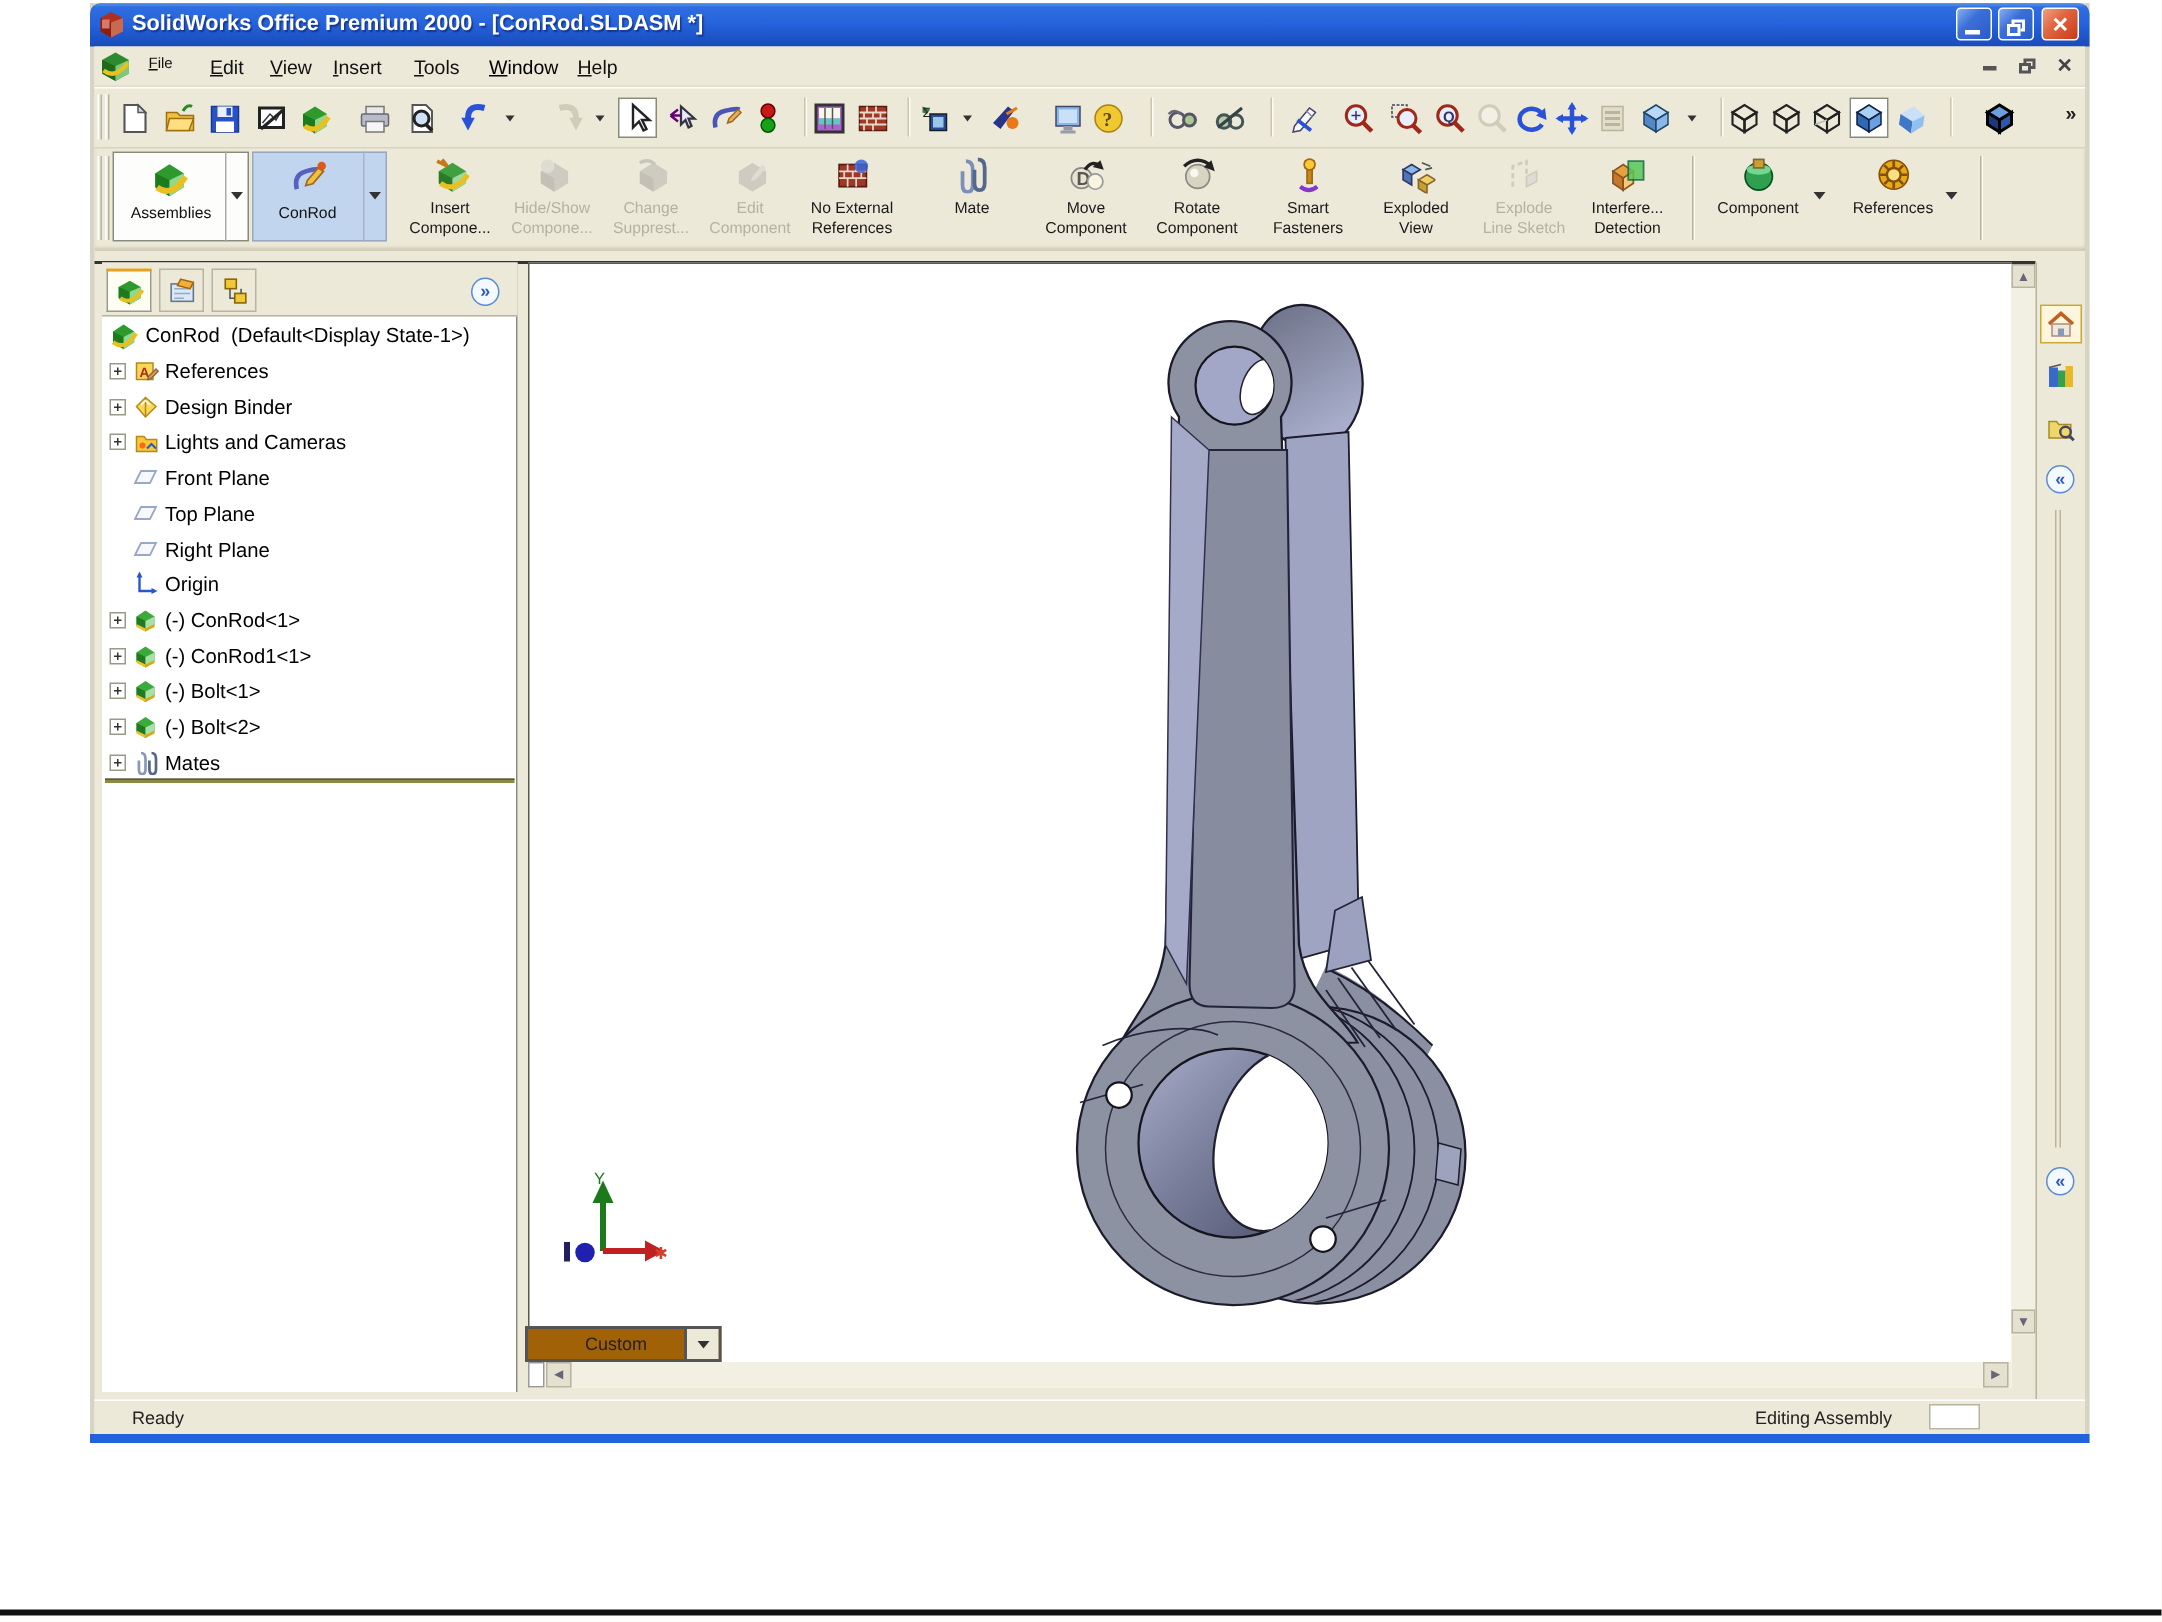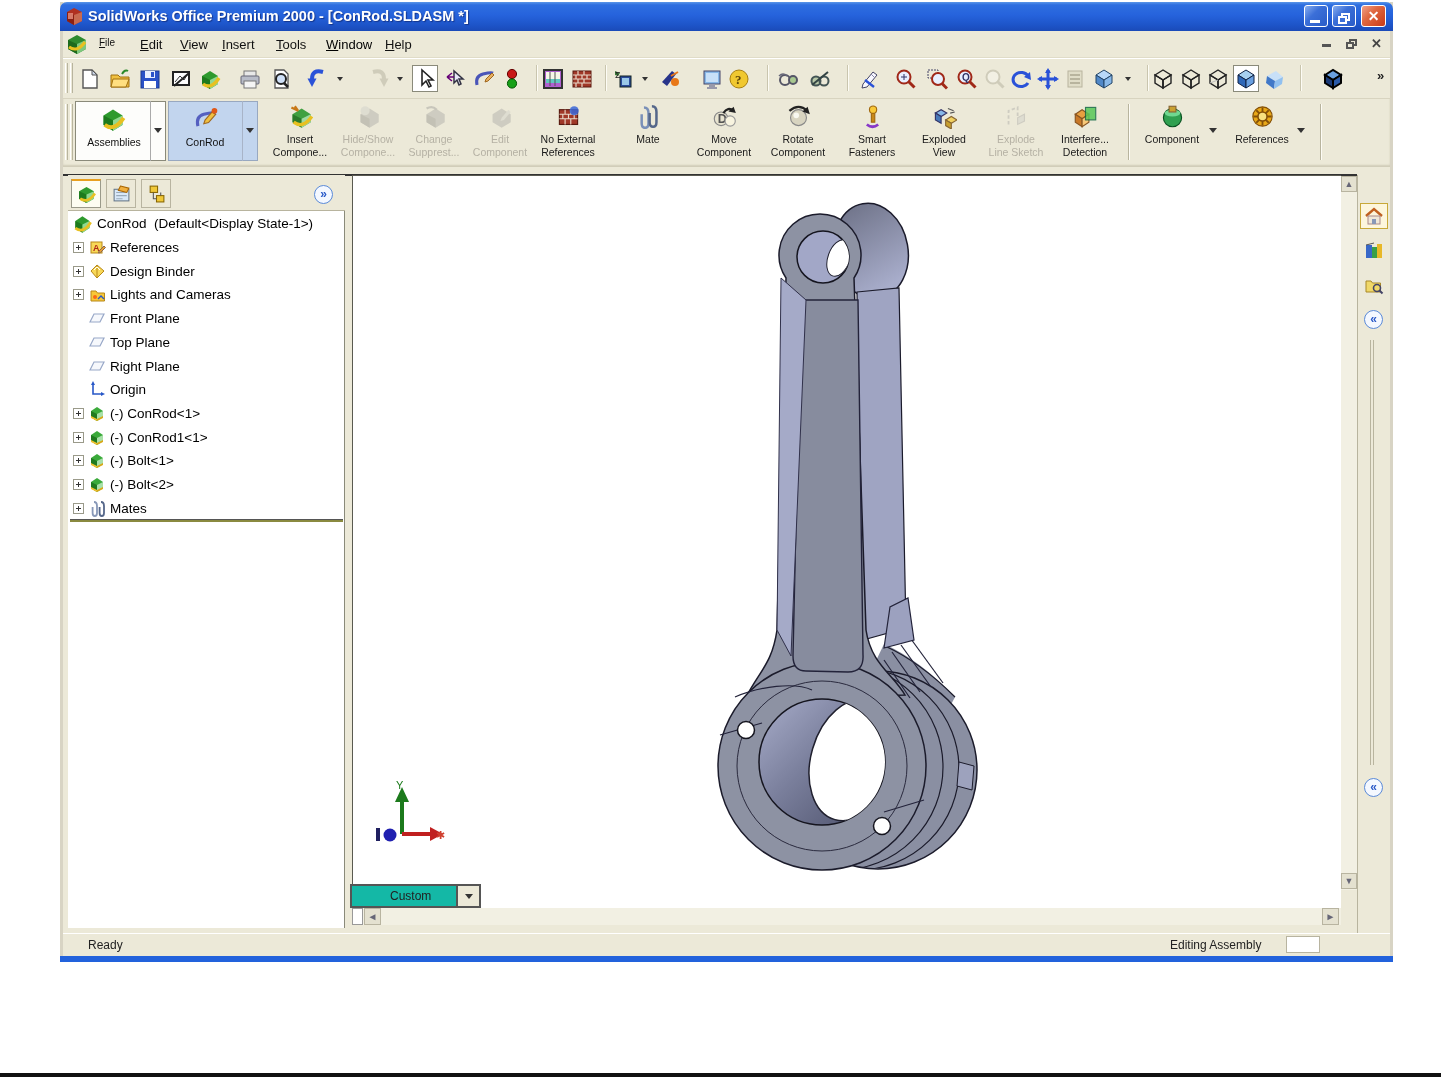--- a/index.html
+++ b/index.html
@@ -602,21 +602,21 @@
 <path d="M 402 834 L 402 797" stroke="#1c7a1c" stroke-width="4"></path>
 <polygon points="402,787 395,802 409,802" fill="#1c7a1c"></polygon>
 <text x="396" y="789" font-size="11" fill="#1c7a1c" font-family="Liberation Sans">Y</text>
 <path d="M 402 834 L 433 834" stroke="#c02020" stroke-width="4"></path>
 <polygon points="443,834 430,827 430,841" fill="#c02020"></polygon>
 <text x="436" y="839" font-size="11" fill="#d04030" font-family="Liberation Sans">✱</text>
 <circle cx="390" cy="835" r="6.5" fill="#2020b0"></circle>
 <rect x="376" y="828" width="4" height="13" fill="#202060"></rect>
 </g>
 </svg>
-<div class="a" style="left:350px;top:884px;width:131px;height:24px;background:#14b8a6;border:2px solid #555;font-size:12px;color:#222">
+<div class="a" style="left:350px;top:884px;width:131px;height:24px;background:#a16207;border:2px solid #555;font-size:12px;color:#222">
     <div style="margin:3px 0 0 38px">Custom</div>
     <div class="a" style="left:104px;top:0px;width:23px;height:20px;background:#ece9d8;border-left:2px solid #555">
       <div class="a" style="left:7px;top:8px;width:0;height:0;border:4px solid transparent;border-top:5px solid #333"></div>
     </div>
   </div>
 <div class="a" style="left:352px;top:908px;width:989px;height:17px;background:#f2f0e3"></div>
 <div class="a" style="left:352px;top:908px;width:11px;height:17px;background:#fff;border:1px solid #999"></div>
 <div class="a" style="left:364px;top:908px;width:17px;height:17px;background:#e4e1d0;border:1px solid #b8b4a0;color:#667;font-size:10px;text-align:center;line-height:15px">◄</div>
 <div class="a" style="left:1322px;top:908px;width:17px;height:17px;background:#e4e1d0;border:1px solid #b8b4a0;color:#667;font-size:10px;text-align:center;line-height:15px">►</div>
 <div class="a" style="left:1341px;top:176px;width:16px;height:714px;background:#f2f0e3"></div>

